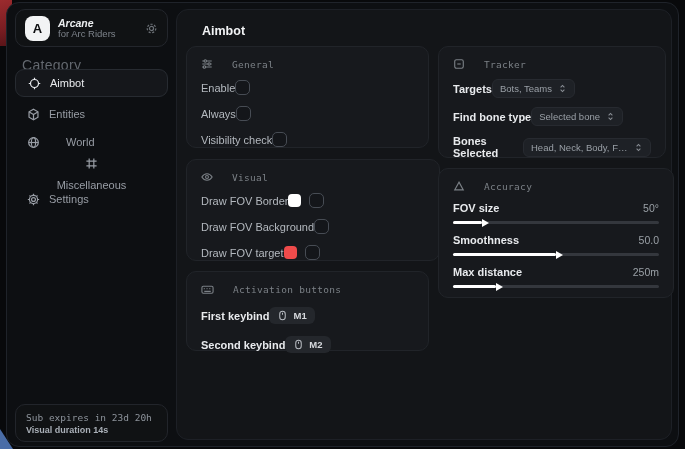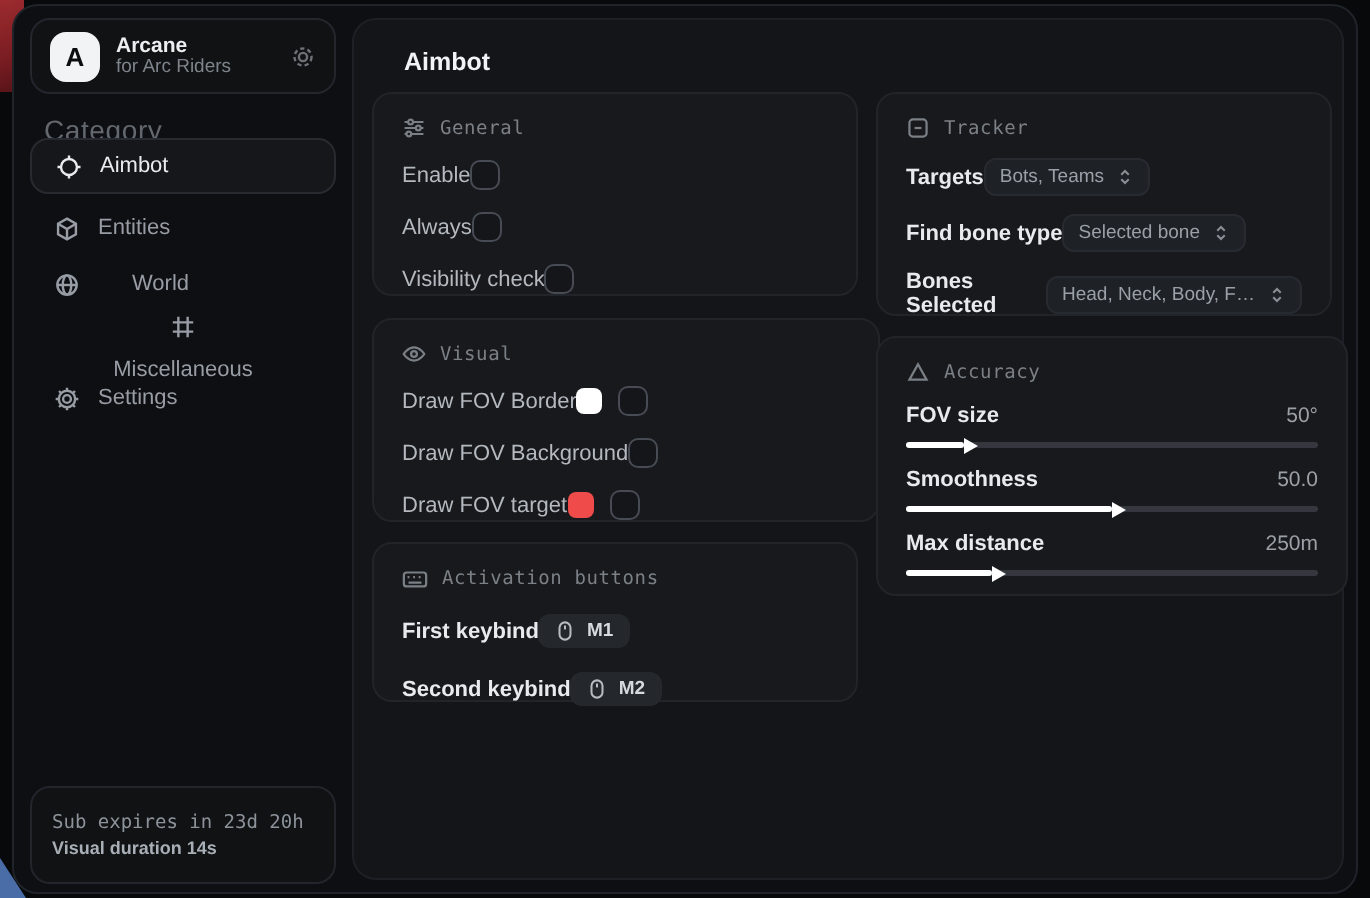--- a/index.html
+++ b/index.html
@@ -16,50 +16,50 @@
             background:#0d0f12; border:1px solid #1f232a; border-radius:13px; }
 
   
   .sidebar { position:absolute; left:0; top:0; bottom:0; width:169px; }
   .brand-card { position:absolute; left:8px; top:6px; width:153px; height:38px;
                 background:#101214; border:1px solid #23262c; border-radius:10px;
                 display:flex; align-items:center; padding:0 9px; gap:8px; }
   .logo { width:25px; height:25px; background:#f2f3f4; border-radius:8px; color:#0c0d0f;
           font-weight:bold; font-size:13px; display:flex; align-items:center; justify-content:center; flex:0 0 auto; }
   .brand-text { flex:1; line-height:1.15; }
-  .brand-name { color:#eceef0; font-size:10.5px; font-weight:bold; }
+  .brand-name { color:#eceef0; font-size:10.5px; font-weight:bold;font-style:italic; }
   .brand-sub { color:#7e848c; font-size:9.5px; }
   .brand-action { color:#6c7177; display:flex; cursor:pointer; }
 
   .category-label { position:absolute; left:15px; top:54px; font-size:14px; color:#63686f; letter-spacing:.3px; }
 
   .nav-item { position:absolute; left:8px; width:153px; height:28px; display:flex; align-items:center;
               gap:9px; padding:0 11px; color:#989da5; font-size:11px; border-radius:9px; cursor:pointer; }
   .nav-item.selected { background:#15171b; border:1px solid #272b31; color:#e9ebee; }
   .nav-item .nicon { display:flex; width:14px; justify-content:center; }
 
-  .footer-card { position:absolute; left:8px; bottom:4px; width:153px; height:49px;
+  .footer-card { position:absolute; left:8px; bottom:4px; width:153px; height:38px;
                  background:#101214; border:1px solid #22252b; border-radius:10px;
                  display:flex; flex-direction:column; justify-content:center; padding:0 10px; gap:2px; }
   .footer-line1 { font-family:"DejaVu Sans Mono", monospace; font-size:9.5px; color:#8d939b; }
   .footer-line2 { font-size:9px; font-weight:bold; color:#a9afb7; }
 
   
   .main-card { position:absolute; left:169px; top:6px; right:6px; bottom:6px;
                background:#131518; border:1px solid #1d2026; border-radius:12px; }
   .page-title { position:absolute; left:25px; top:14px; font-size:12.5px; font-weight:bold; color:#f2f3f5; }
 
   .panel { position:absolute; background:#17191d; border:1px solid #212429; border-radius:10px; padding:11px 14px; }
   .panel-general    { left:9px;   top:36px;  width:243px; height:102px; }
   .panel-visual     { left:9px;   top:149px; width:254px; height:102px; }
   .panel-activation { left:9px;   top:261px; width:243px; height:80px; }
   .panel-tracker    { left:261px; top:36px;  width:228px; height:112px; }
   .panel-accuracy   { left:261px; top:158px; width:236px; height:130px; }
 
-  .panel-header { display:flex; align-items:center; gap:7px; color:#7b8086;
+  .panel-header { display:flex; align-items:center; gap:19px; color:#7b8086;
                   font-family:"DejaVu Sans Mono", monospace; font-size:9.5px; letter-spacing:.3px; }
   .panel-header svg { flex:0 0 auto; }
 
   .row { display:flex; align-items:center; justify-content:flex-start; margin-top:9px; min-height:17px; }
   .row-label { font-size:11px; color:#b4b9bf; }
   .row-label.strong { color:#e8eaed; font-weight:bold; font-size:11px; }
   .row-right { display:flex; align-items:center; gap:8px; }
 
   .checkbox { width:15px; height:15px; border:1.5px solid #474c54; border-radius:5px; background:#14161a; cursor:pointer; }
   .swatch { width:13px; height:13px; border-radius:4px; cursor:pointer; }

